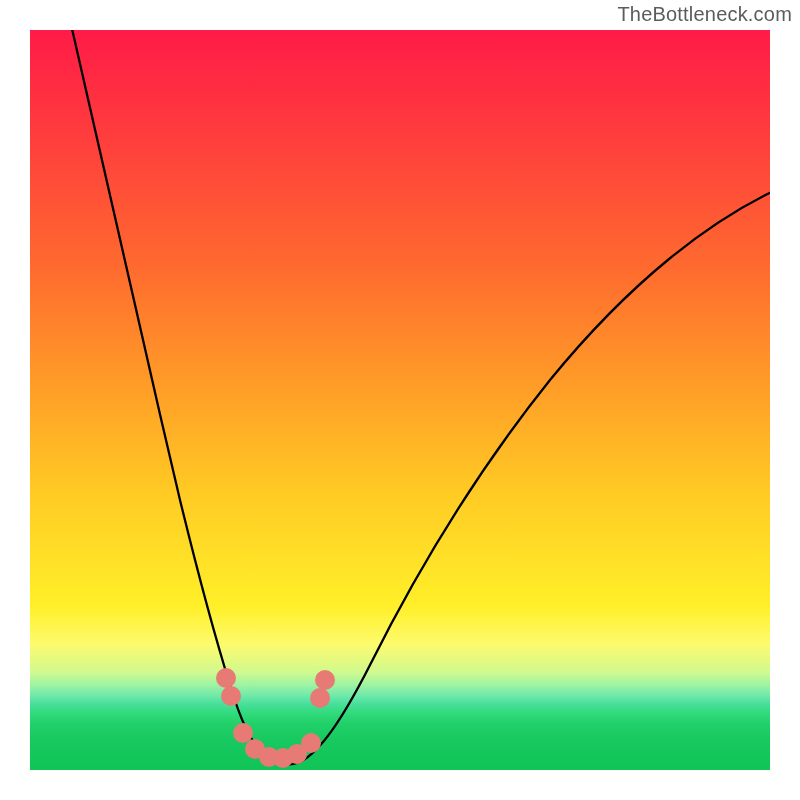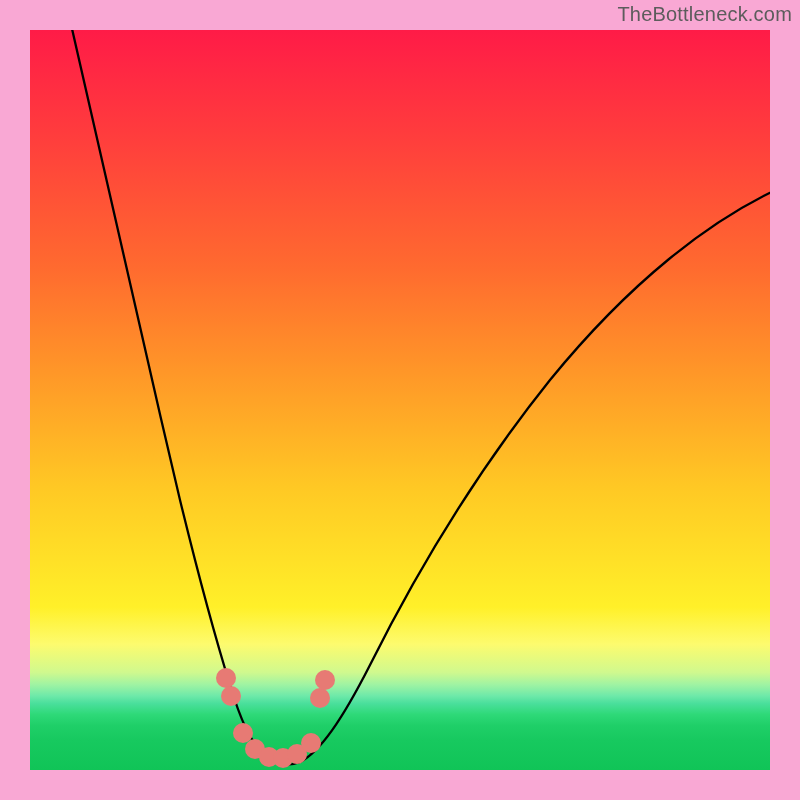--- a/index.html
+++ b/index.html
@@ -10,21 +10,21 @@
     background: #000000;
     overflow: hidden;
     font-family: Arial, Helvetica, sans-serif;
   }
   .frame {
     position: absolute;
     left: 0;
     top: 0;
     width: 800px;
     height: 800px;
-    background: #f9a8d4;
+    background: #ffffff;
   }
   .plot-area {
     position: absolute;
     left: 30px;
     top: 30px;
     width: 740px;
     height: 740px;
     overflow: hidden;
   }
   .gradient-bg {

